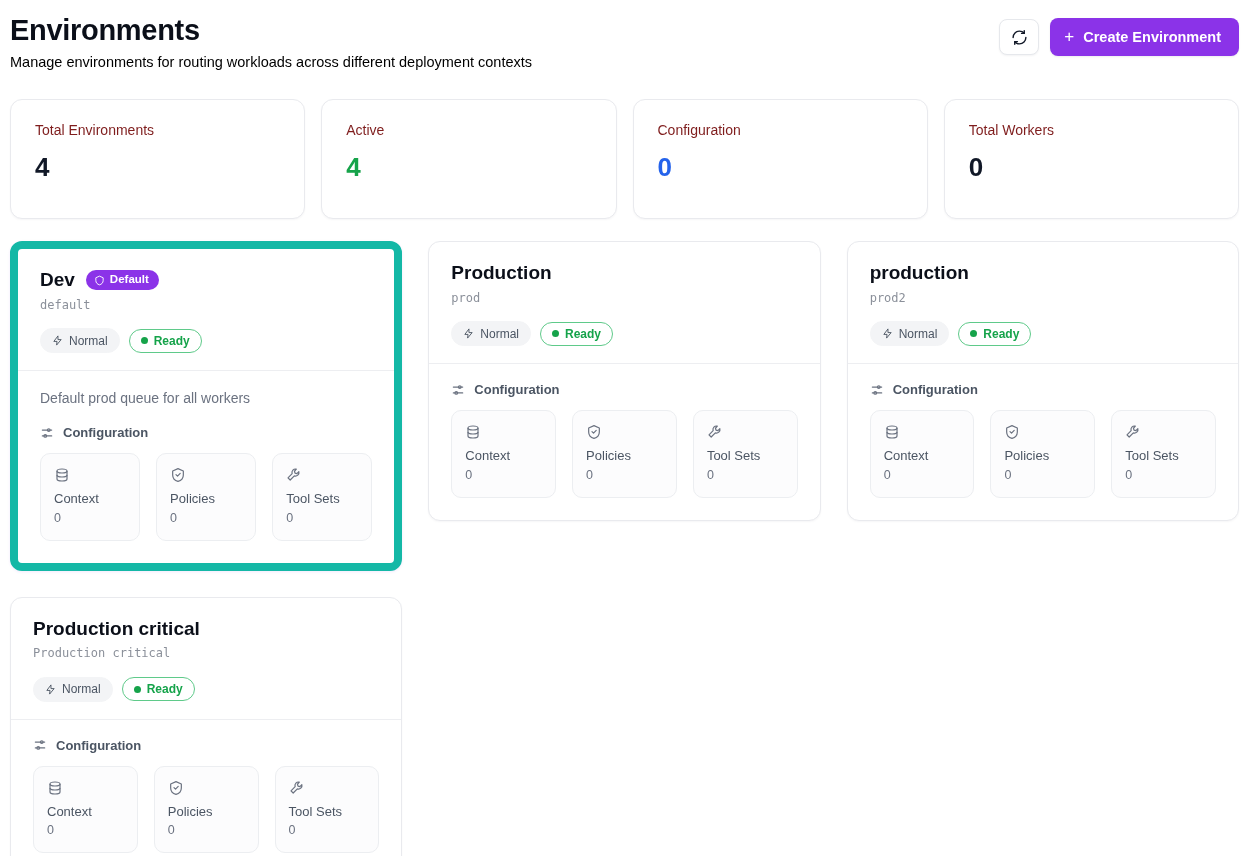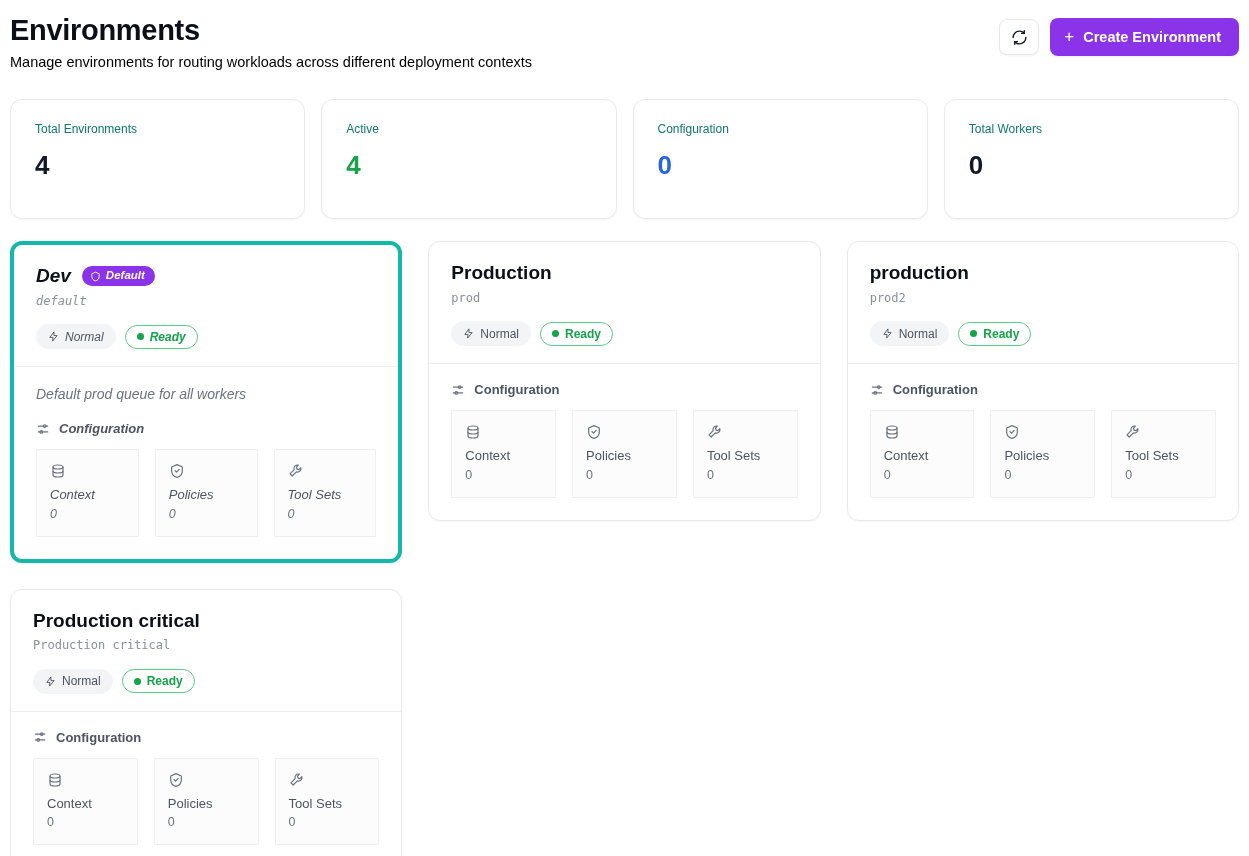--- a/index.html
+++ b/index.html
@@ -69,21 +69,21 @@
     padding: 0 2px;
   }
   .stat-card {
     background: #ffffff;
     border: 1px solid #e9eaee;
     border-radius: 12px;
     height: 120px;
     padding: 22px 24px;
     box-shadow: 0 1px 2px rgba(16,24,40,.04);
   }
-  .stat-label { font-size: 12px; color: #0f766e; line-height: 1.2; }
+  .stat-label { font-size: 14px; color: #7f1d1d; line-height: 1.2; }
   .stat-value { font-size: 26px; font-weight: bold; margin-top: 15px; line-height: 1; }
   .v-dark  { color: #111827; }
   .v-green { color: #16a34a; }
   .v-blue  { color: #2563eb; }
 
   
   .env-grid {
     display: grid;
     grid-template-columns: repeat(3, 1fr);
     gap: 26px;
@@ -92,23 +92,22 @@
     align-items: start;
   }
   .env-card {
     background: #ffffff;
     border: 1px solid #e9eaee;
     border-radius: 12px;
     overflow: hidden;
     box-shadow: 0 1px 2px rgba(16,24,40,.04);
   }
   .env-card.is-default {
-    border: 4px solid #14b8a6;
+    border: 8px solid #14b8a6;
     box-shadow: 0 1px 3px rgba(139,51,232,.10);
-    font-style: italic;
   }
   .env-head { padding: 20px 22px 17px 22px; }
   .env-title-row { display: flex; align-items: center; gap: 11px; }
   .env-title { font-size: 19px; font-weight: bold; color: #0b0f19; line-height: 1.15; }
   .default-badge {
     display: inline-flex; align-items: center; gap: 5px;
     background: #8b33e8;
     color: #ffffff;
     font-size: 11.5px;
     font-weight: bold;
@@ -140,21 +139,21 @@
   .env-body { padding: 18px 22px 22px 22px; }
   .env-desc { font-size: 14px; color: #6b7280; line-height: 1.35; margin-bottom: 17px; }
   .config-head {
     display: flex; align-items: center; gap: 9px;
     font-size: 13px; font-weight: bold; color: #4b5563;
     margin-bottom: 13px;
   }
   .config-grid { display: grid; grid-template-columns: repeat(3, 1fr); gap: 16px; }
   .config-tile {
     border: 1px solid #eceef1;
-    border-radius: 1px;
+    border-radius: 10px;
     background: #fcfcfd;
     padding: 13px 13px 14px 13px;
     min-height: 80px;
   }
   .config-tile .tile-icon { margin-bottom: 8px; display: block; }
   .tile-label { font-size: 13px; color: #4b5563; line-height: 1.25; }
   .tile-count { font-size: 12.5px; color: #6b7280; margin-top: 3px; line-height: 1.2; }
 
   svg { display: block; }
 </style>

